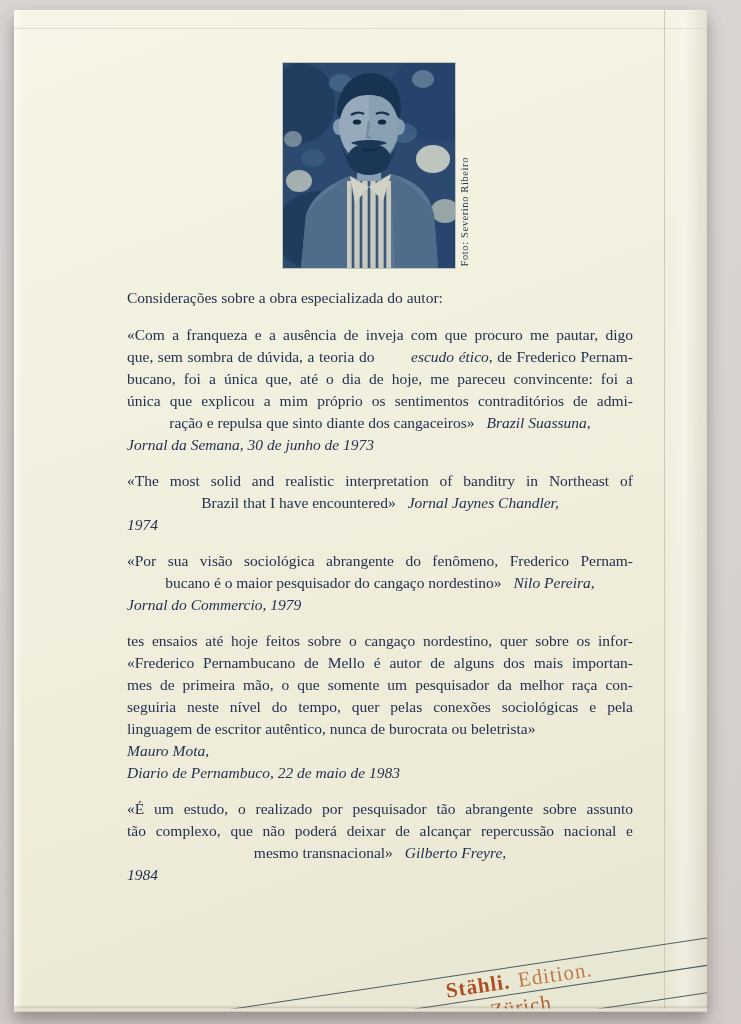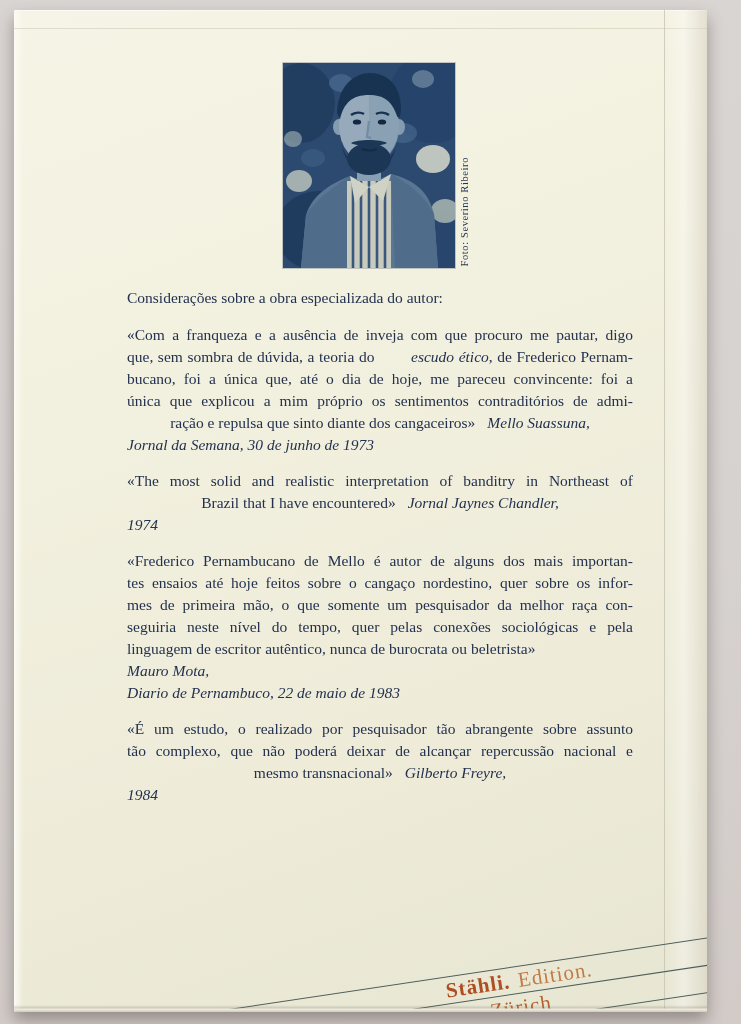--- a/index.html
+++ b/index.html
@@ -123,38 +123,46 @@
     <div class="content">
       <p class="heading">Considerações sobre a obra especializada do autor:</p>
 
       <div class="quote">
         <div class="jl">«Com a franqueza e a ausência de inveja com que procuro me pautar, digo</div>
         <div class="jl"><span>que, sem sombra de dúvida, a teoria do </span><span class="it">escudo ético</span><span>, de Frederico Pernam-</span></div>
         <div class="jl">bucano, foi a única que, até o dia de hoje, me pareceu convincente: foi a</div>
         <div class="jl">única que explicou a mim próprio os sentimentos contraditórios de admi-</div>
         <div class="lastline">
           <span>ração e repulsa que sinto diante dos cangaceiros»</span>
-          <span class="attr">Mello Suassuna,</span>
+          <span class="attr">Brazil Suassuna,</span>
         </div>
         <div class="attr-below">Jornal da Semana, 30 de junho de 1973</div>
       </div>
 
       <div class="quote">
         <div class="jl">«The most solid and realistic interpretation of banditry in Northeast of</div>
         <div class="lastline">
           <span>Brazil that I have encountered»</span>
           <span class="attr">Jornal Jaynes Chandler,</span>
         </div>
         <div class="attr-below">1974</div>
       </div>
 
+      <div class="quote">
+        <div class="jl">«Por sua visão sociológica abrangente do fenômeno, Frederico Pernam-</div>
+        <div class="lastline">
+          <span>bucano é o maior pesquisador do cangaço nordestino»</span>
+          <span class="attr">Nilo Pereira,</span>
+        </div>
+        <div class="attr-below">Jornal do Commercio, 1979</div>
+      </div>
 
       <div class="quote">
+        <div class="jl">tes ensaios até hoje feitos sobre o cangaço nordestino, quer sobre os infor-</div>
         <div class="jl">«Frederico Pernambucano de Mello é autor de alguns dos mais importan-</div>
-        <div class="jl">tes ensaios até hoje feitos sobre o cangaço nordestino, quer sobre os infor-</div>
         <div class="jl">mes de primeira mão, o que somente um pesquisador da melhor raça con-</div>
         <div class="jl">seguiria neste nível do tempo, quer pelas conexões sociológicas e pela</div>
         <div>linguagem de escritor autêntico, nunca de burocrata ou beletrista»</div>
         <div class="attr-below">Mauro Mota,</div>
         <div class="attr-below">Diario de Pernambuco, 22 de maio de 1983</div>
       </div>
 
       <div class="quote">
         <div class="jl">«É um estudo, o realizado por pesquisador tão abrangente sobre assunto</div>
         <div class="jl">tão complexo, que não poderá deixar de alcançar repercussão nacional e</div>

